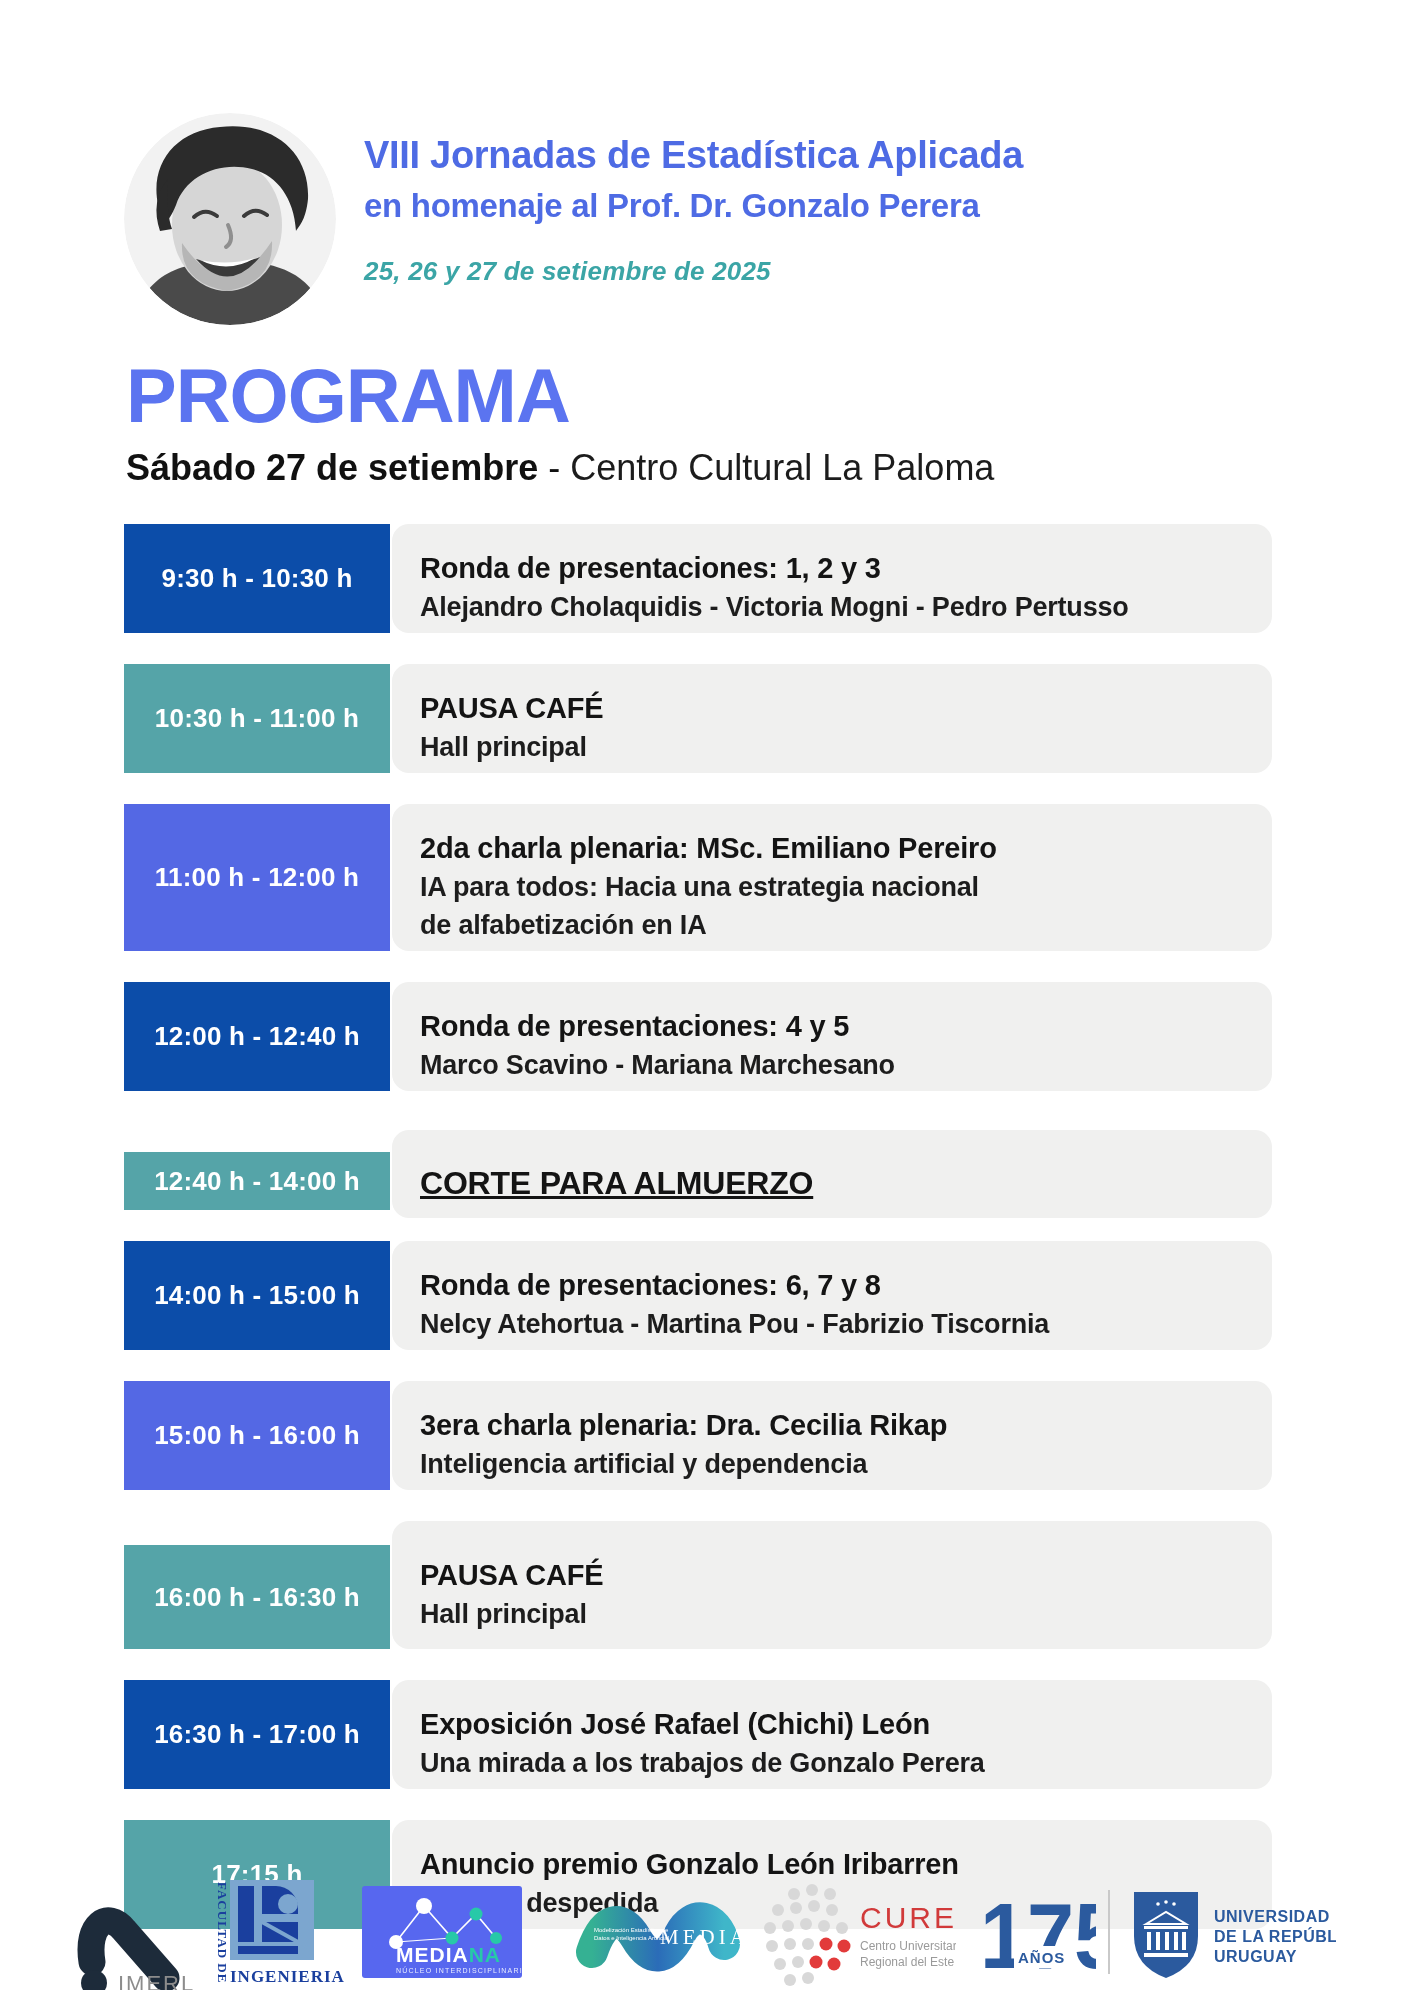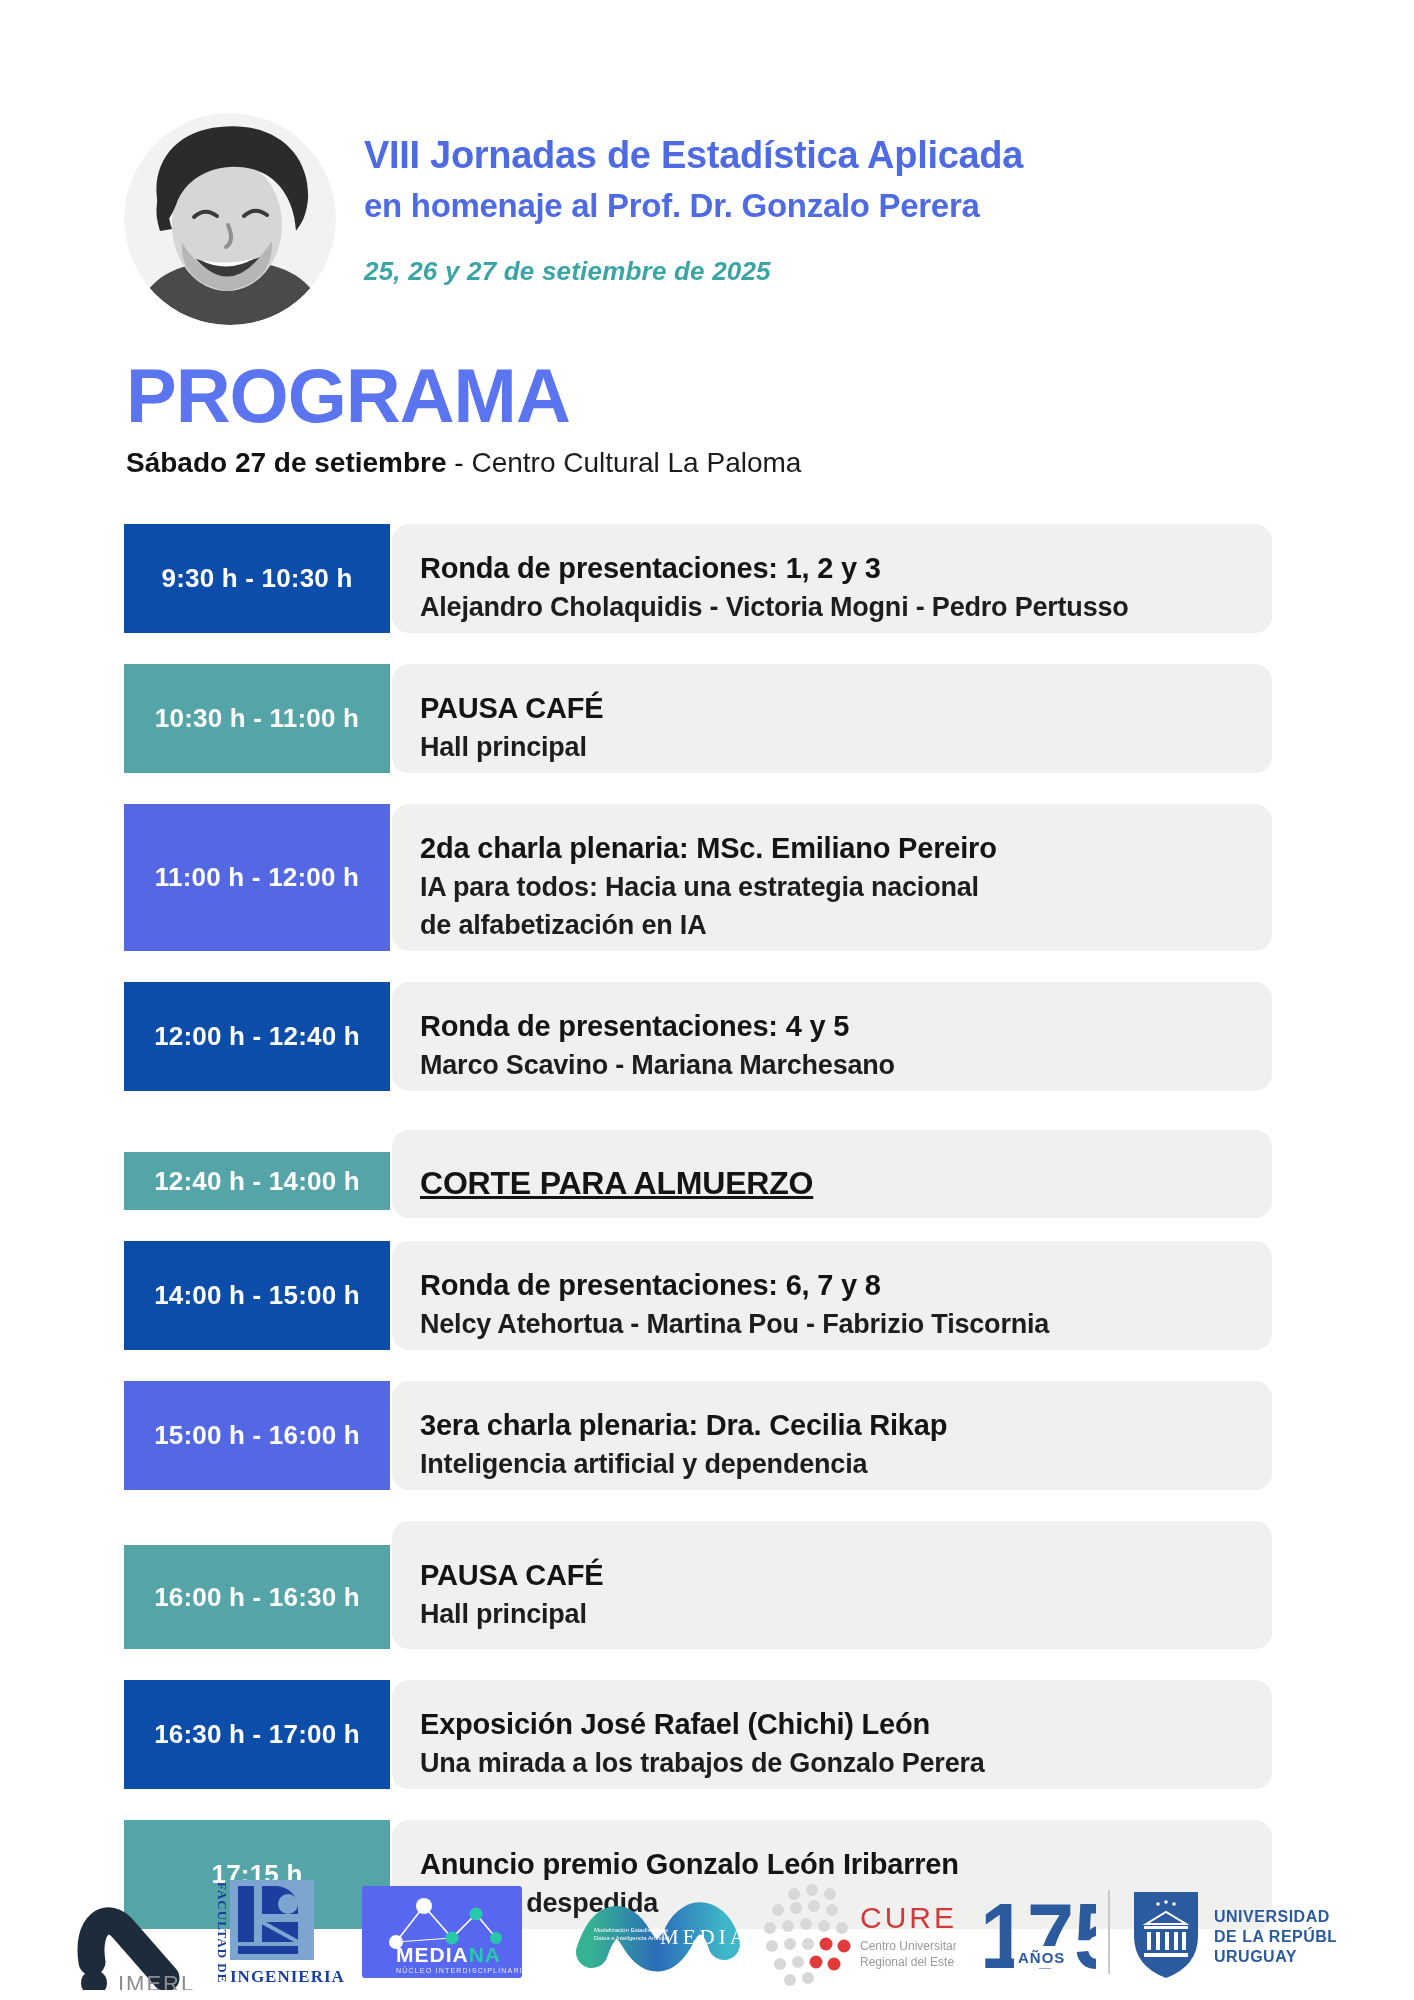--- a/index.html
+++ b/index.html
@@ -9,21 +9,21 @@
   
   .header{position:absolute;left:124px;top:113px;display:flex;}
   .photo-wrap{width:212px;height:212px;border-radius:50%;overflow:hidden;flex:0 0 auto;}
   .header-text{margin-left:28px;padding-top:20px;}
   .title1{font-size:38px;font-weight:700;color:var(--title-blue);line-height:1.2;letter-spacing:-.3px;}
   .title2{font-size:33px;font-weight:700;color:var(--title-blue);line-height:1.25;margin-top:6px;letter-spacing:-.3px;}
   .dates{font-size:26px;font-weight:700;font-style:italic;color:var(--date-teal);margin-top:30px;letter-spacing:.2px;}
 
   .programa{position:absolute;left:126px;top:352px;font-size:76px;font-weight:800;
             letter-spacing:-1px;color:var(--programa-blue);}
-  .dayline{position:absolute;left:126px;top:447px;font-size:28px;color:#111;}
+  .dayline{position:absolute;left:126px;top:447px;font-size:36px;color:#111;}
   .dayline .day{font-weight:700;}
   .dayline .venue{font-weight:400;color:#1c1c1c;}
 
   
   .schedule{position:absolute;left:124px;top:524px;width:1148px;}
   .row{display:flex;margin-bottom:31px;}
   .row .time{width:266px;min-height:104px;flex:0 0 auto;display:flex;align-items:center;justify-content:center;
              color:#fff;font-weight:700;font-size:26px;letter-spacing:.2px;}
   .row .content{margin-left:2px;flex:1 1 auto;background:var(--row-bg);min-height:104px;
                 display:flex;flex-direction:column;justify-content:center;padding:28px 20px 10px 28px;

